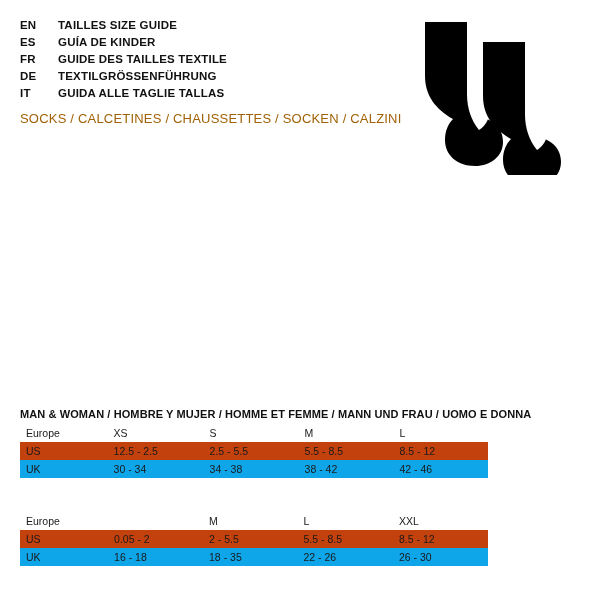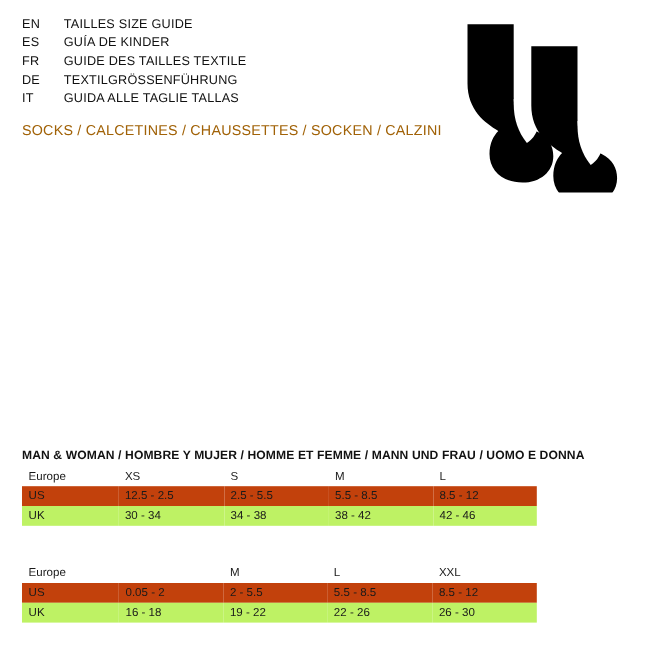--- a/index.html
+++ b/index.html
@@ -18,24 +18,25 @@
 
   
   .lang-block {
     position: absolute;
     top: 16px;
     left: 20px;
     width: 360px;
   }
   .lang-row {
     display: flex;
-    align-items: flex-start;
+    align-items: center;
     height: 17px;
     font-size: 11.5px;
     letter-spacing: 0.2px;
+    font-weight: bold;
   }
   .lang-code {
     width: 38px;
     flex: 0 0 38px;
     color: #111;
   }
   .lang-text {
     color: #111;
   }
 
@@ -81,21 +82,21 @@
   }
   table.size-table td,
   table.size-table th {
     text-align: left;
     font-weight: normal;
     padding: 2px 0 2px 6px;
     height: 14px;
     vertical-align: middle;
     white-space: nowrap;
   }
-  .row-shaded td { background: #bef264; }
+  .row-shaded td { background: #0ea5e9; }
   .row-plain td { background: #c2410c; }
 
   
   .col-label { width: 92px; }
   .col-v     { width: 100px; }
 
   .man-table { width: 468px; }
   .children-table { width: 468px; }
 </style>
 </head>
@@ -179,19 +180,19 @@
       <tr class="row-plain">
         <td class="col-label">US</td>
         <td class="col-v">0.05 - 2</td>
         <td class="col-v">2 - 5.5</td>
         <td class="col-v">5.5 - 8.5</td>
         <td class="col-v">8.5 - 12</td>
       </tr>
       <tr class="row-shaded">
         <td class="col-label">UK</td>
         <td class="col-v">16 - 18</td>
-        <td class="col-v">19 - 22</td>
+        <td class="col-v">18 - 35</td>
         <td class="col-v">22 - 26</td>
         <td class="col-v">26 - 30</td>
       </tr>
     </tbody>
   </table>
 </div>
 
 </body></html>

